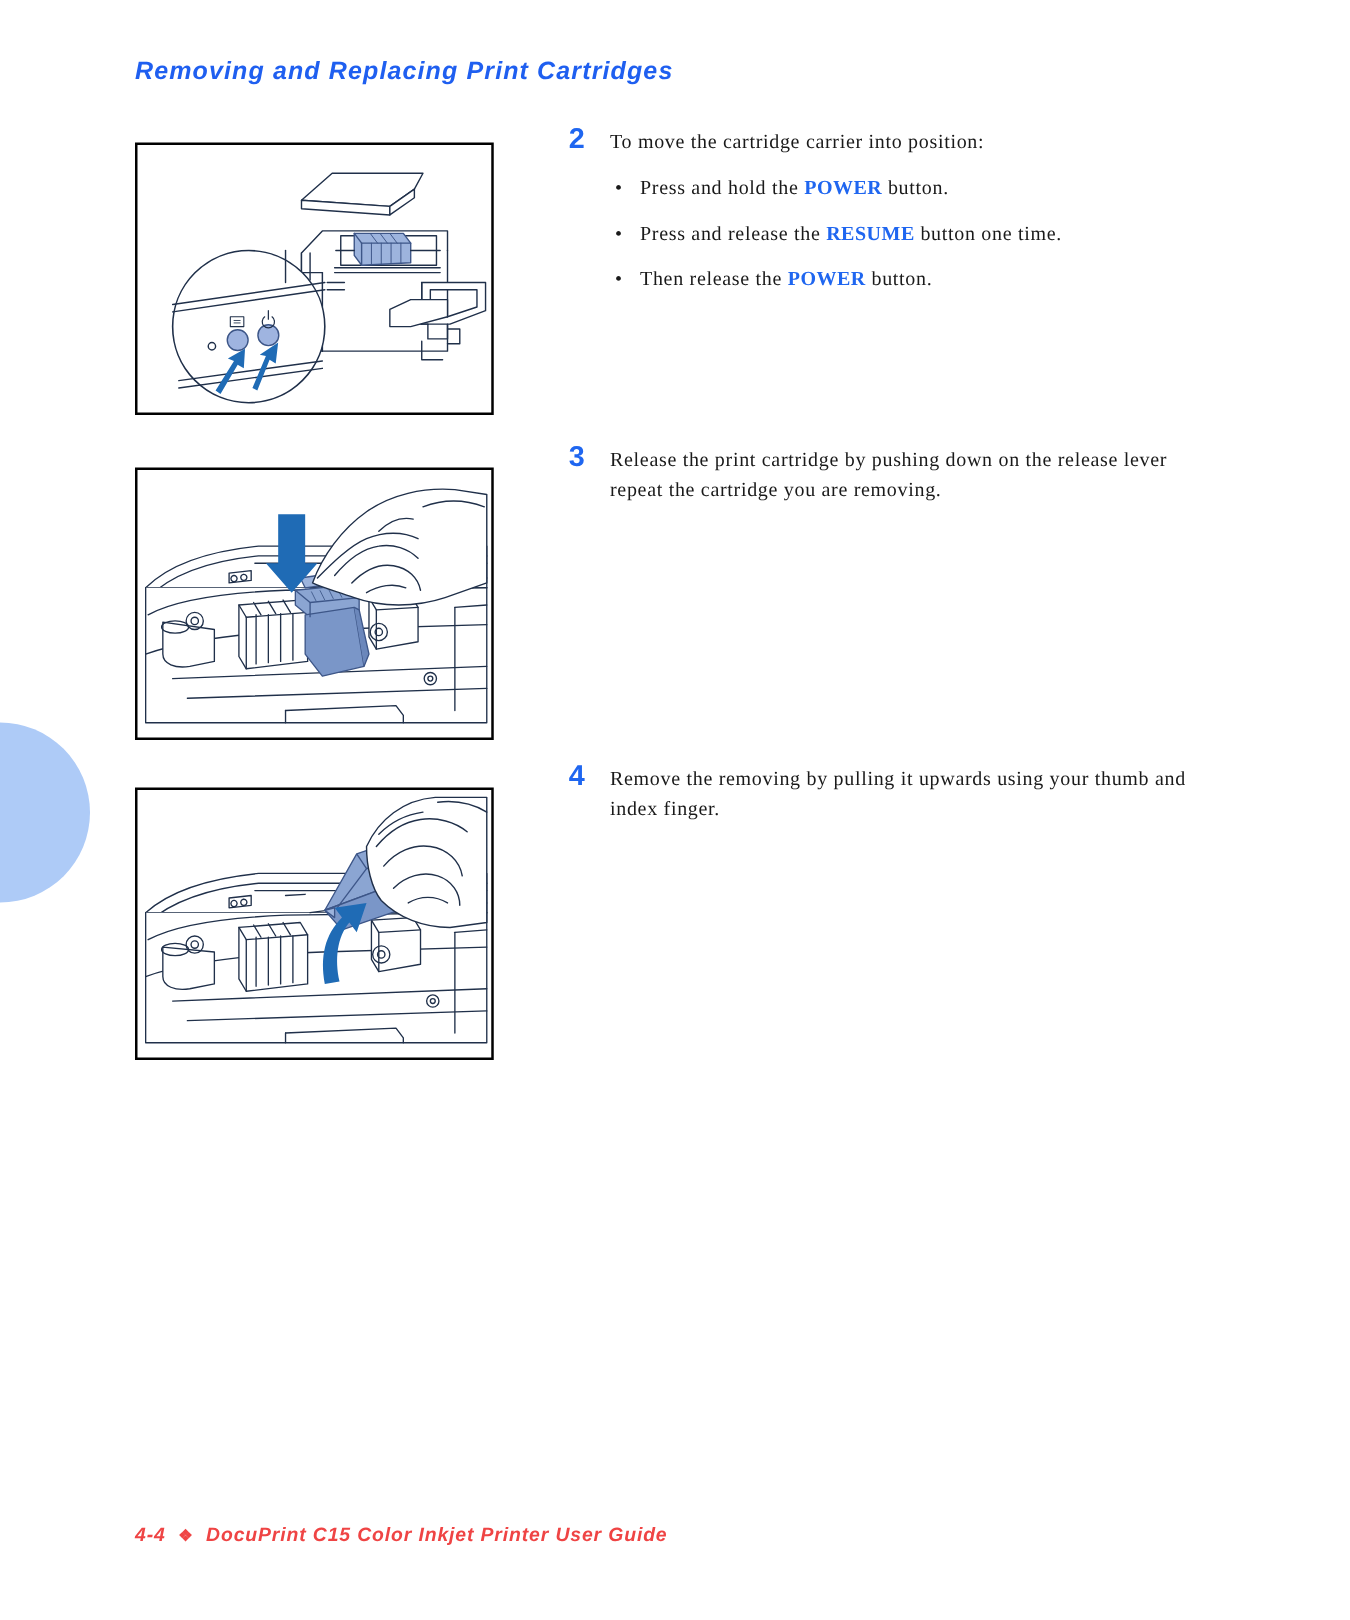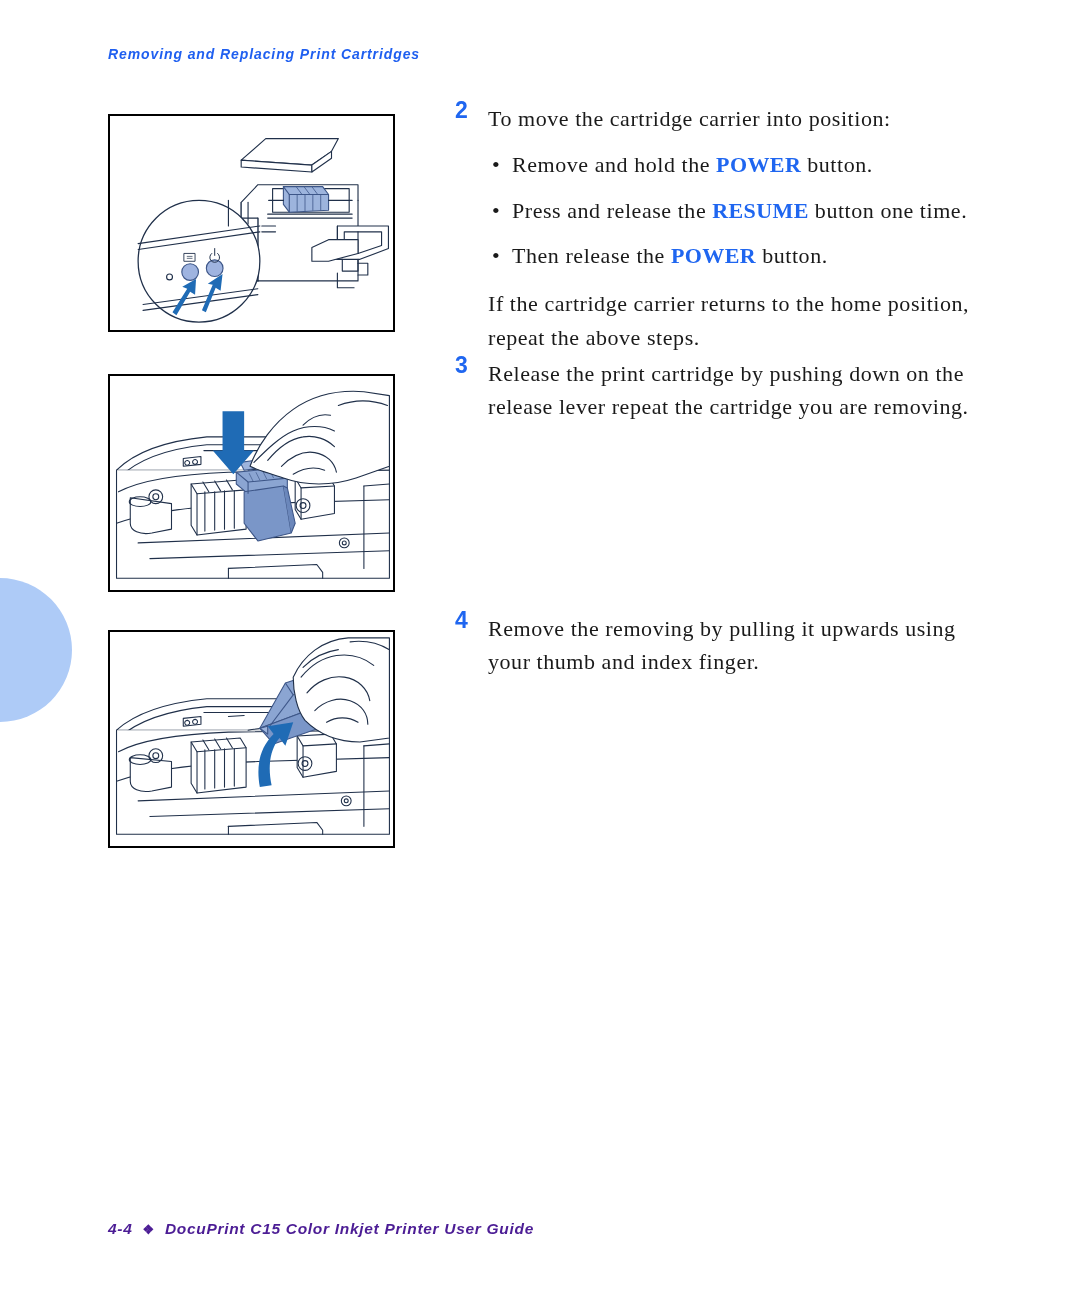--- a/index.html
+++ b/index.html
@@ -27,21 +27,21 @@
   }
 
   
   .page-header {
     position: absolute;
     left: 108px;
     top: 46px;
     font-family: "Liberation Sans", sans-serif;
     font-style: italic;
     font-weight: bold;
-    font-size: 14px;
+    font-size: 20px;
     letter-spacing: 0.9px;
     color: #1f5ff0;
     white-space: nowrap;
   }
 
   
   .figure {
     position: absolute;
     border: 2px solid #000000;
     background: #ffffff;
@@ -61,21 +61,21 @@
     top: -3px;
     font-family: "Liberation Sans", sans-serif;
     font-weight: bold;
     font-size: 23px;
     color: #1f66f0;
     line-height: 1;
   }
   .step-body {
     margin-left: 33px;
     font-family: "Liberation Serif", serif;
-    font-size: 22px;
+    font-size: 16px;
     color: #1a1a1a;
     letter-spacing: 0.55px;
     line-height: 1.52;
   }
   .step-lead { margin: 0; }
   ul.bullets {
     list-style: none;
     margin: 13px 0 0 0;
     padding: 0;
   }
@@ -102,21 +102,21 @@
   
   .page-footer {
     position: absolute;
     left: 108px;
     top: 1220px;
     font-family: "Liberation Sans", sans-serif;
     font-style: italic;
     font-weight: bold;
     font-size: 15.5px;
     letter-spacing: 0.7px;
-    color: #4c1d95;
+    color: #ef4444;
     white-space: nowrap;
   }
   .page-footer .pg { margin-right: 10px; }
   .page-footer .diamond { margin-right: 10px; font-style: normal; font-size: 13px; }
 </style>
 </head>
 <body>
 
 <div class="left-blob"></div>
 
@@ -336,30 +336,29 @@
     </g>
   </svg>
 </div>
 
 <div class="step" style="left:455px; top:102px;">
   <div class="step-num">2</div>
   <div class="step-body">
     <p class="step-lead">To move the cartridge carrier into position:</p>
     <ul class="bullets">
       <li>
-        <span class="bullet-dot">•</span><span>Remove and hold the </span><span class="kw">POWER</span><span> button.</span>
+        <span class="bullet-dot">•</span><span>Press and hold the </span><span class="kw">POWER</span><span> button.</span>
       </li>
       <li>
         <span class="bullet-dot">•</span><span>Press and release the </span><span class="kw">RESUME</span><span> button one time.</span>
       </li>
       <li>
         <span class="bullet-dot">•</span><span>Then release the </span><span class="kw">POWER</span><span> button.</span>
       </li>
     </ul>
-    <p class="step-trail">If the cartridge carrier returns to the home position, repeat the above steps.</p>
   </div>
 </div>
 
 <div class="step" style="left:455px; top:357px;">
   <div class="step-num">3</div>
   <div class="step-body">
     <p class="step-lead">Release the print cartridge by pushing down on the release lever repeat the cartridge you are removing.</p>
   </div>
 </div>
 

